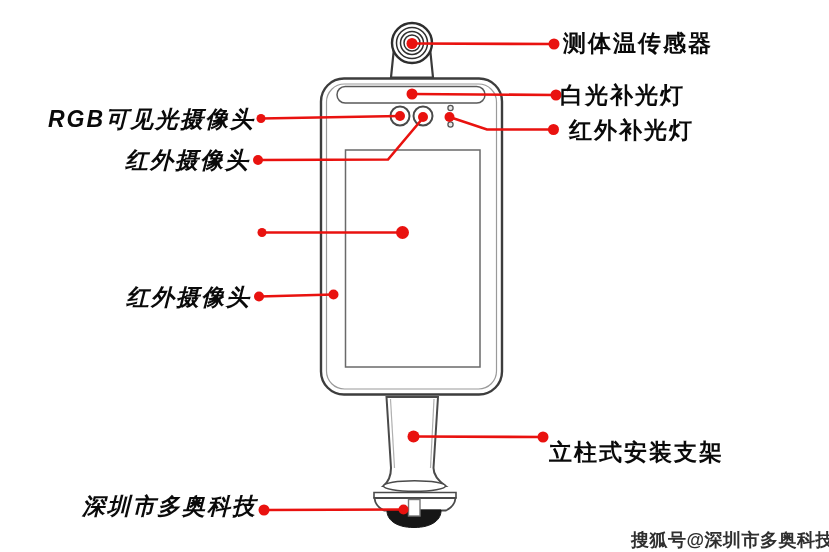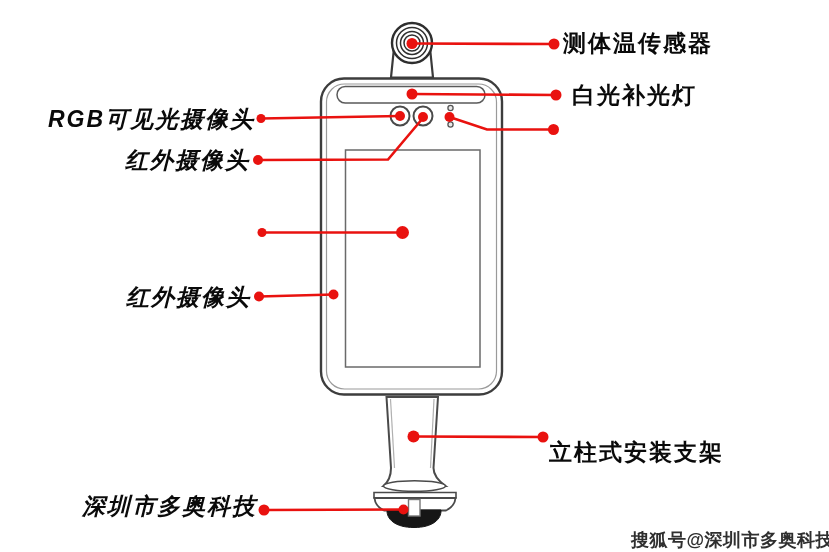--- a/index.html
+++ b/index.html
@@ -124,21 +124,22 @@
       </g>
       <g>
         <path d="M264,510 L403.5,509.5"></path>
         <circle cx="264" cy="510" r="5.5" stroke="none"></circle>
         <circle cx="403.5" cy="509.5" r="5" stroke="none"></circle>
       </g>
     </g>
   </svg>
 
   <div class="lbl" style="left:563px;top:43px;">测体温传感器</div>
-  <div class="lbl" style="left:572px;top:95px;">白光补光灯</div>
+  <div class="lbl" style="left:560px;top:95px;">白光补光灯</div>
+  <div class="lbl" style="left:569px;top:130px;">红外补光灯</div>
 
   <div class="lbl right-align" style="right:574px;top:119px;">RGB可见光摄像头</div>
   <div class="lbl right-align" style="right:579px;top:160px;">红外摄像头</div>
   <div class="lbl right-align" style="right:578px;top:297px;">红外摄像头</div>
 
   <div class="lbl" style="left:549px;top:436px;margin-top:16px;">立柱式安装支架</div>
 
   <div class="lbl right-align" style="right:572px;top:506px;">深圳市多奥科技</div>
 
   <div id="watermark">搜狐号@深圳市多奥科技</div>

